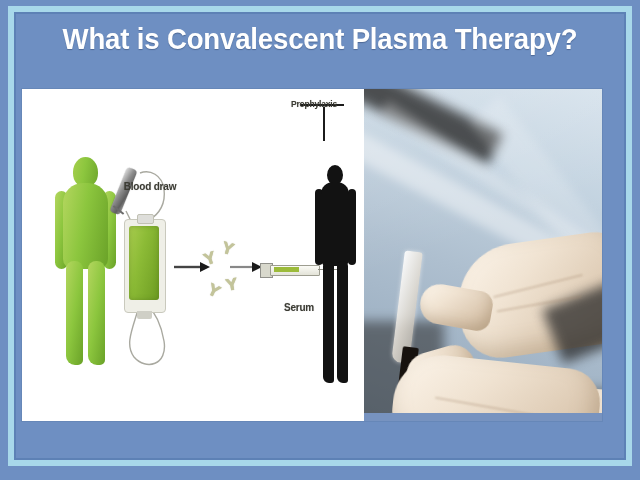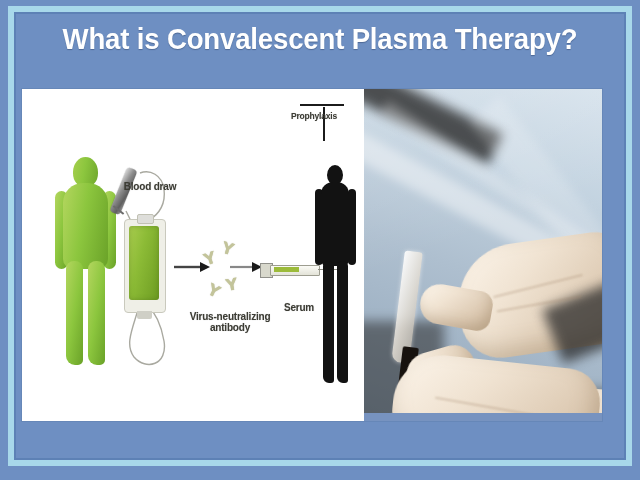--- a/index.html
+++ b/index.html
@@ -189,21 +189,21 @@
     font-size: 10px;
     font-weight: bold;
     line-height: 11px;
     text-align: center;
     letter-spacing: -0.2px;
     text-shadow: 0 0 1px rgba(0,0,0,0.25);
   }
   #lbl-blood-draw { left: 100px; top: 92px; width: 56px; }
   #lbl-antibody   { left: 166px; top: 222px; width: 84px; }
   #lbl-serum      { left: 252px; top: 213px; width: 50px; }
-  #lbl-prophylaxis{ left: 256px; top: 22px;  width: 72px; font-size: 8.5px; }
+  #lbl-prophylaxis{ left: 256px; top: 10px;  width: 72px; font-size: 8.5px; }
 
   
   .ab {
     position: absolute;
     color: #c3c49a;
     font-size: 16px;
     font-weight: bold;
     font-family: "DejaVu Sans", sans-serif;
     text-shadow: 0 0 1px rgba(140,140,90,0.6);
   }
@@ -441,21 +441,20 @@
         <div class="bag-foot"></div>
       </div>
 
       <div class="diag-label" id="lbl-blood-draw">Blood draw</div>
 
       <div class="ab" id="ab1">Y</div>
       <div class="ab" id="ab2">Y</div>
       <div class="ab" id="ab3">Y</div>
       <div class="ab" id="ab4">Y</div>
 
-      <div class="diag-label" id="lbl-antibody">Virus-neutralizing antibody</div>
 
       <div class="syringe-plunger"></div>
       <div class="syringe-body">
         <div class="syringe-fluid"></div>
       </div>
       <div class="syringe-needle"></div>
 
       <div class="diag-label" id="lbl-serum">Serum</div>
 
       <div class="diag-label" id="lbl-prophylaxis">Prophylaxis</div>

